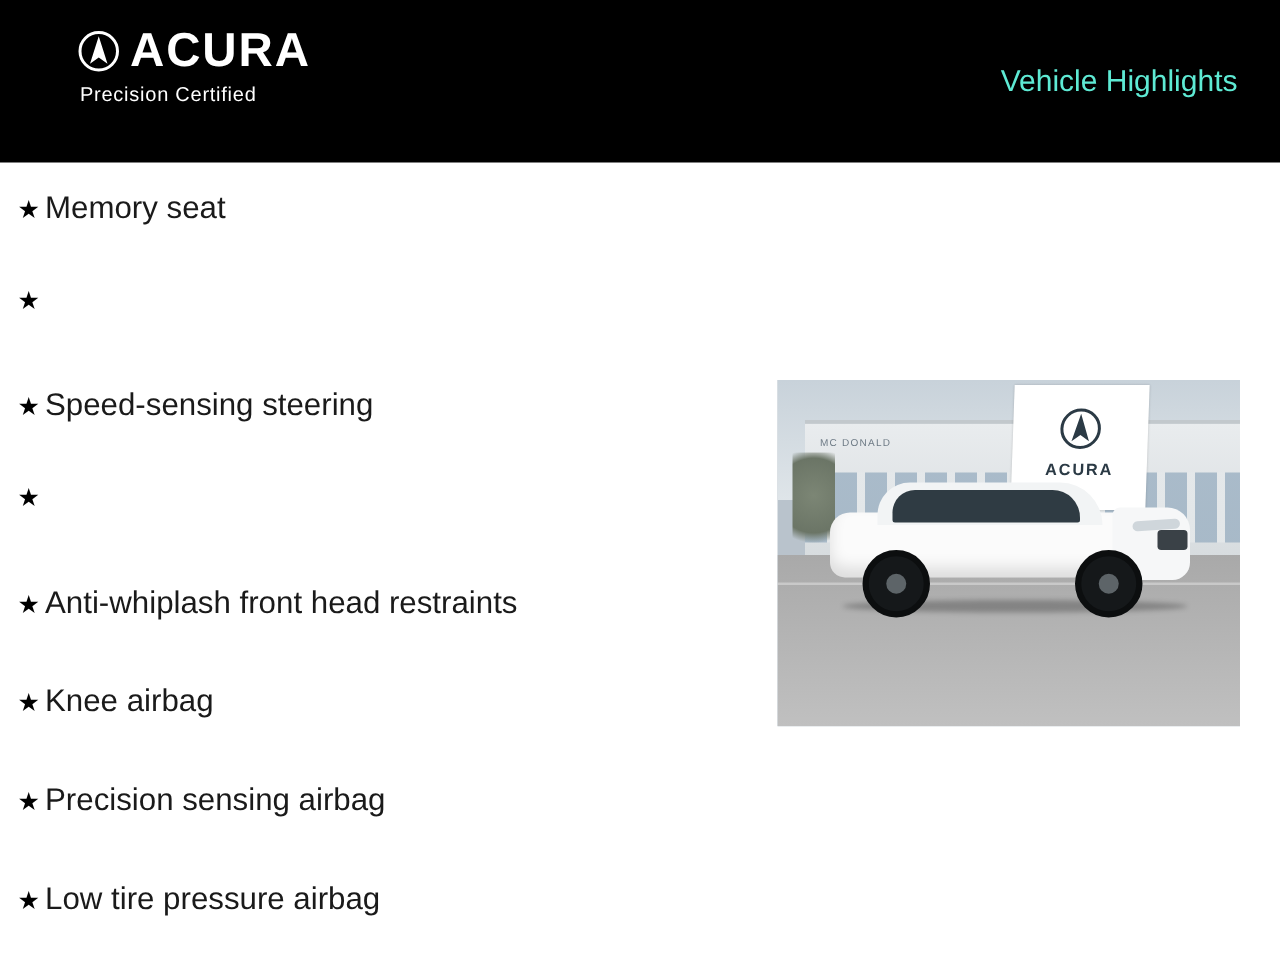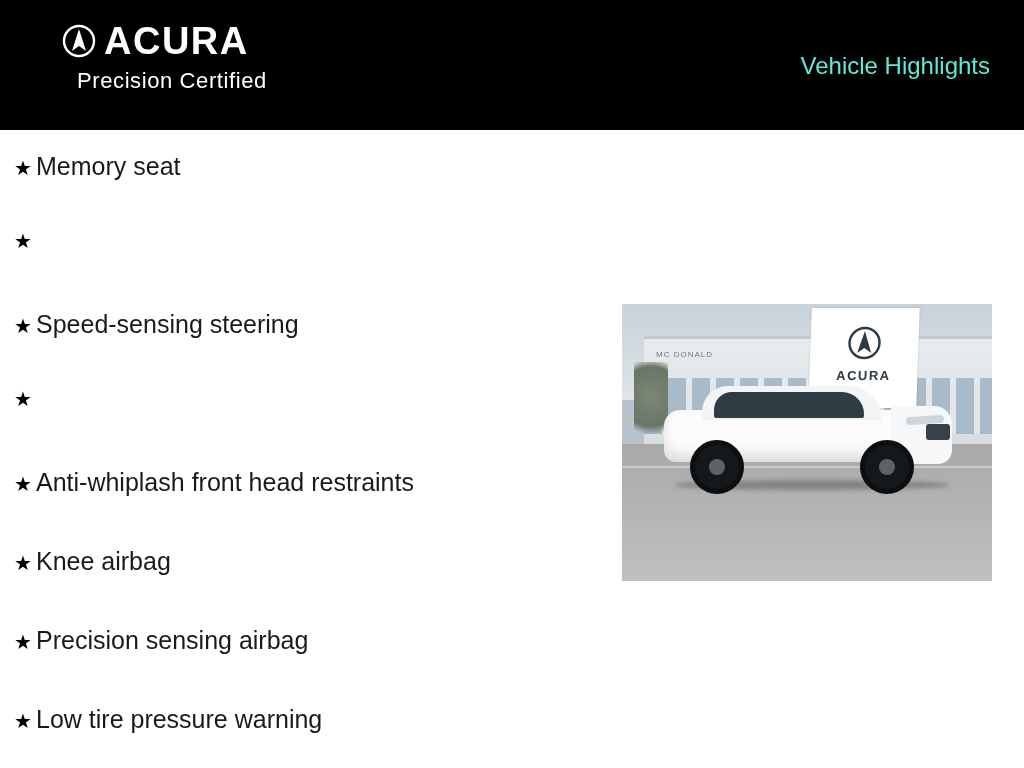--- a/index.html
+++ b/index.html
@@ -51,22 +51,22 @@
   .brand-word {
     font-family: "Liberation Sans", sans-serif;
     font-size: 38px;
     font-weight: bold;
     letter-spacing: 1.5px;
     line-height: 38px;
     color: #ffffff;
   }
   .brand-sub {
     margin-top: 8px;
-    margin-left: 15px;
-    font-size: 22px;
+    margin-left: 2px;
+    font-size: 16px;
     font-weight: normal;
     letter-spacing: 0.6px;
     color: #ffffff;
     font-family: "Liberation Sans", sans-serif;
   }
   .header-title {
     position: absolute;
     right: 34px;
     top: 52px;
     font-size: 24px;
@@ -318,21 +318,21 @@
       <span class="feature-label">Knee airbag</span>
     </div>
 
     <div class="feature-item">
       <span class="bullet-star">★</span>
       <span class="feature-label">Precision sensing airbag</span>
     </div>
 
     <div class="feature-item">
       <span class="bullet-star">★</span>
-      <span class="feature-label">Low tire pressure warning</span>
+      <span class="feature-label">Low tire pressure airbag</span>
     </div>
 
   </div>
 
   <div class="photo">
     <div class="sky"></div>
     <div class="dealership"></div>
     <div class="dealer-windows"></div>
     <div class="dealer-text">MC DONALD</div>
     <div class="tree"></div>

